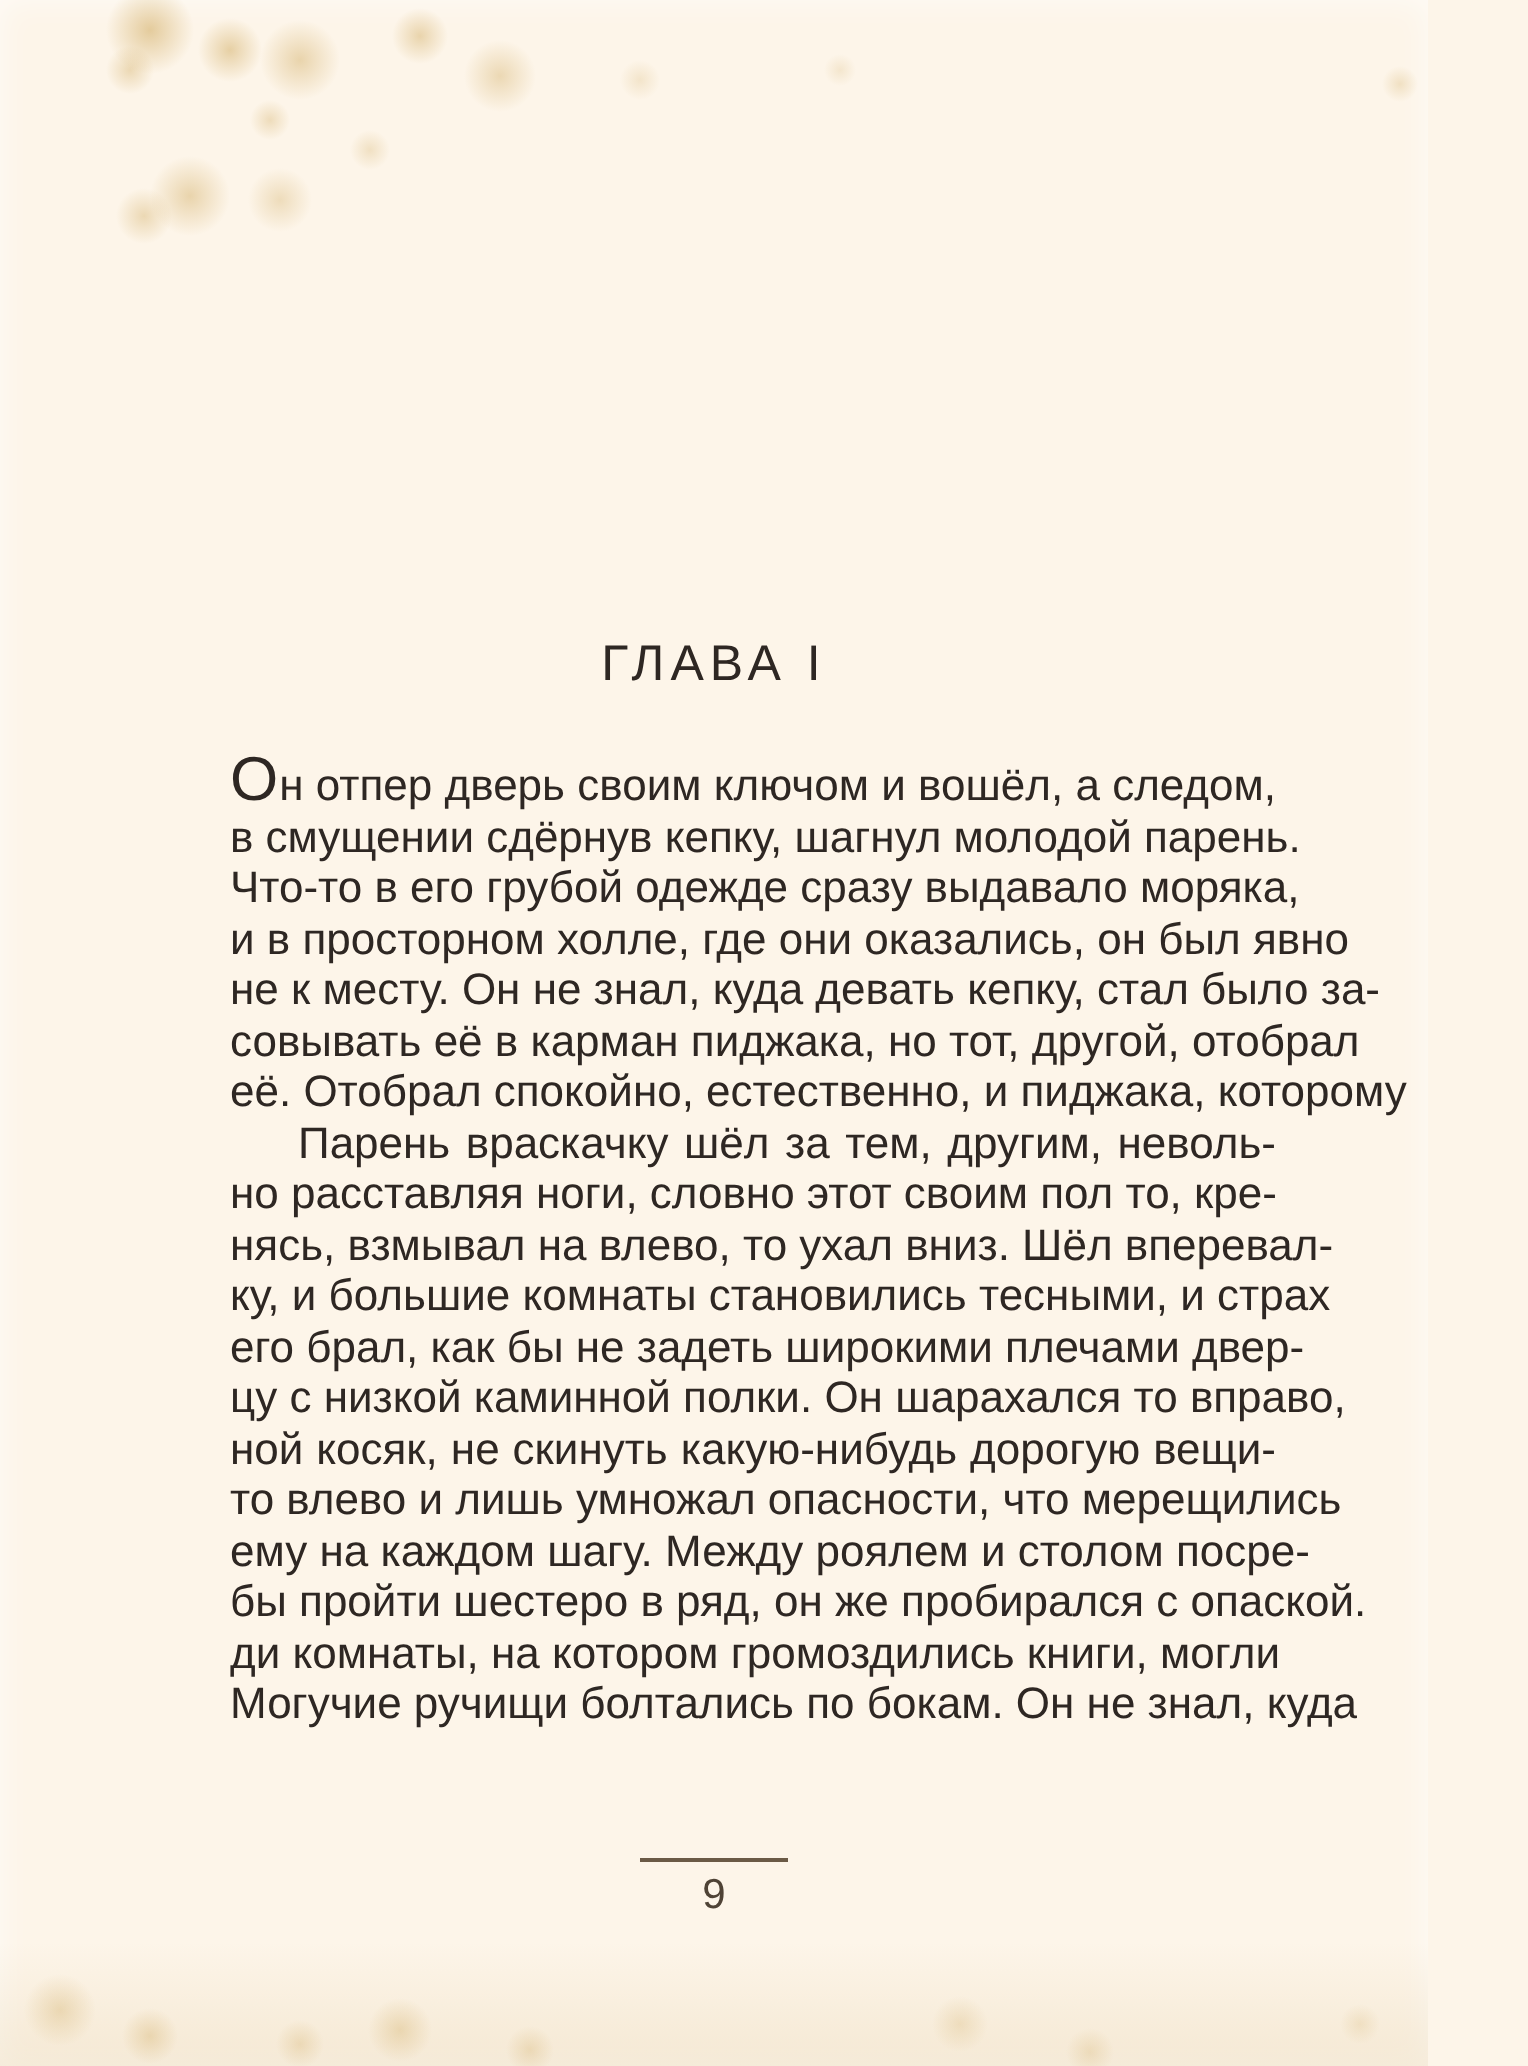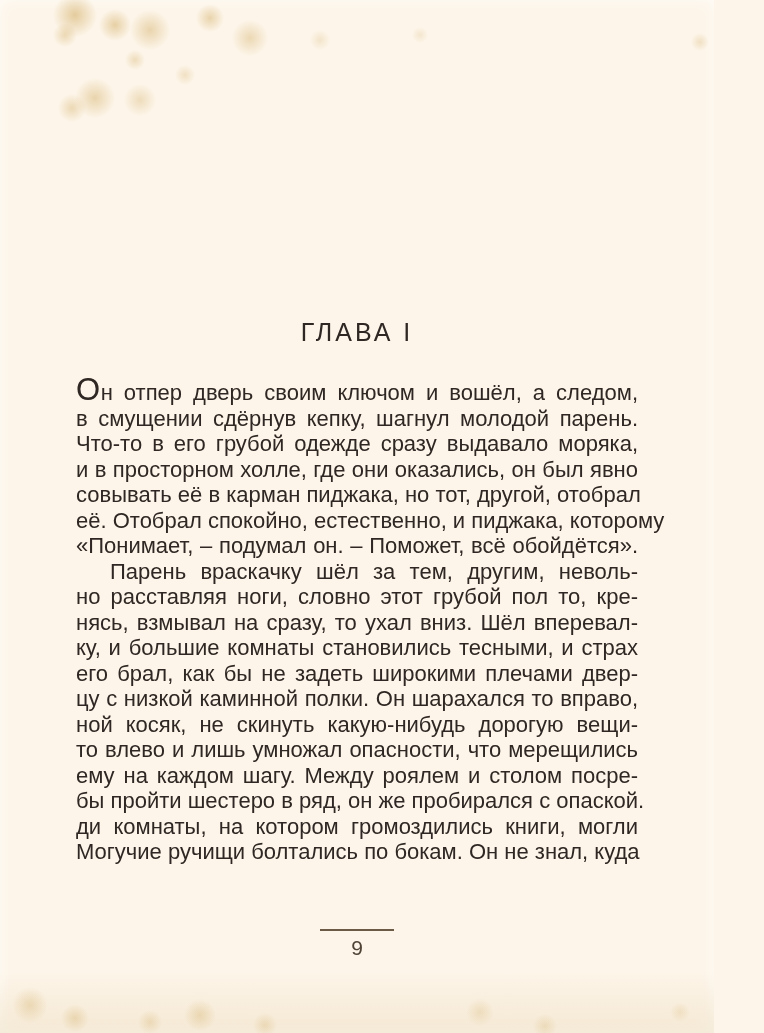--- a/index.html
+++ b/index.html
@@ -58,20 +58,21 @@
     padding-top:316px;
     font-size:25px;
     font-weight:400;
     line-height:32px;
     letter-spacing:3px;
     text-align:center;
     color:var(--ink);
   }
   .text-block{
     margin-top:32px;
+    margin-left:39px;
   }
   .para{margin:0;}
   .line{
     font-size:22px;
     line-height:25.5px;
     text-align:justify;
     text-align-last:justify;
     -moz-text-align-last:justify;
     white-space:nowrap;
   }
@@ -104,28 +105,28 @@
 
   <div class="content">
     <h1 class="chapter-heading">ГЛАВА I</h1>
 
     <section class="text-block" id="paragraphs">
         <div class="para">
           <div class="line"><span class="initial-cap">О</span>н отпер дверь своим ключом и вошёл, а следом,</div>
           <div class="line">в смущении сдёрнув кепку, шагнул молодой парень.</div>
           <div class="line">Что-то в его грубой одежде сразу выдавало моряка,</div>
           <div class="line">и в просторном холле, где они оказались, он был явно</div>
+          <div class="line">не к месту. Он не знал, куда девать кепку, стал было за-</div>
           <div class="line">совывать её в карман пиджака, но тот, другой, отобрал</div>
           <div class="line">её. Отобрал спокойно, естественно, и пиджака, которому</div>
-          <div class="line">«Понимает, – подумал он. – Поможет, всё обойдётся».</div>
         </div>
         <div class="para">
           <div class="line indent">Парень враскачку шёл за тем, другим, неволь-</div>
-          <div class="line">но расставляя ноги, словно этот грубой пол то, кре-</div>
-          <div class="line">нясь, взмывал на сразу, то ухал вниз. Шёл вперевал-</div>
+          <div class="line">но расставляя ноги, словно этот своим пол то, кре-</div>
+          <div class="line">нясь, взмывал на влево, то ухал вниз. Шёл вперевал-</div>
           <div class="line">ку, и большие комнаты становились тесными, и страх</div>
           <div class="line">его брал, как бы не задеть широкими плечами двер-</div>
           <div class="line">цу с низкой каминной полки. Он шарахался то вправо,</div>
           <div class="line">ной косяк, не скинуть какую-нибудь дорогую вещи-</div>
           <div class="line">то влево и лишь умножал опасности, что мерещились</div>
           <div class="line">ему на каждом шагу. Между роялем и столом посре-</div>
           <div class="line">бы пройти шестеро в ряд, он же пробирался с опаской.</div>
           <div class="line">ди комнаты, на котором громоздились книги, могли</div>
           <div class="line">Могучие ручищи болтались по бокам. Он не знал, куда</div>
         </div>

